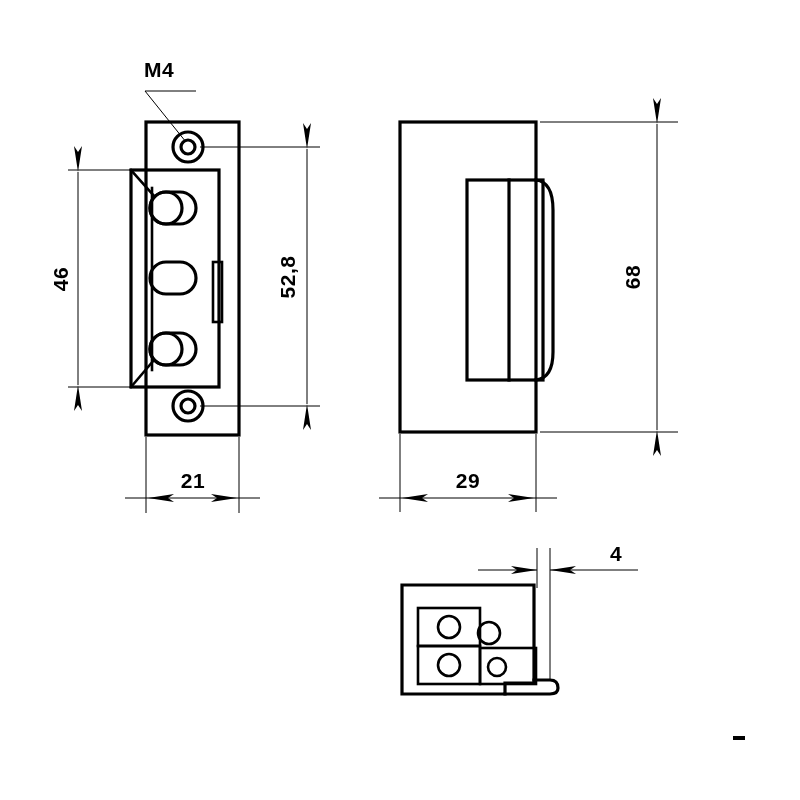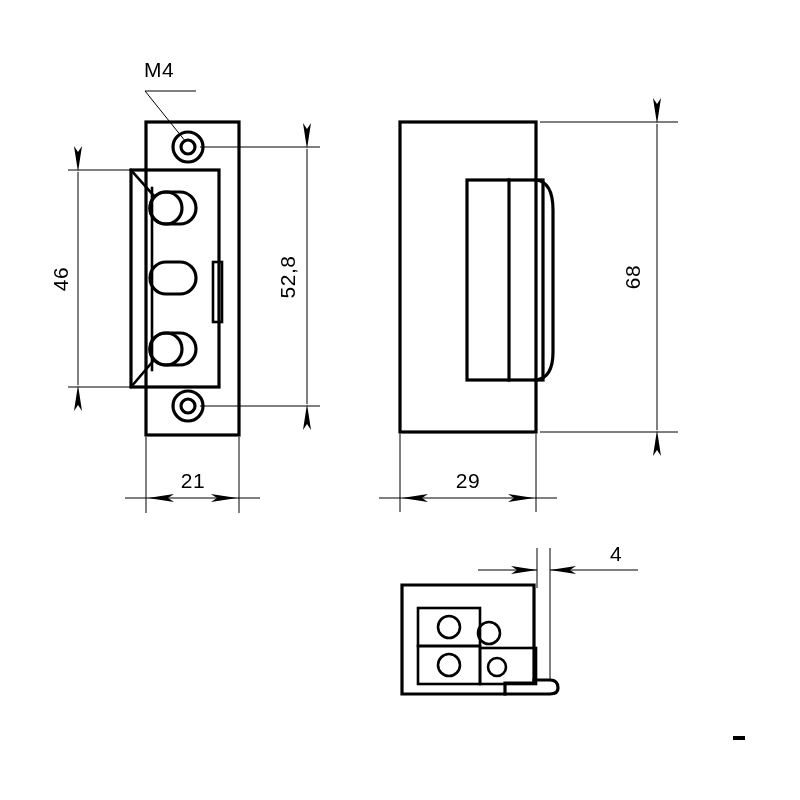--- a/index.html
+++ b/index.html
@@ -11,20 +11,21 @@
     width: 800px;
     height: 800px;
     font-family: "Liberation Sans", sans-serif;
     overflow: hidden;
   }
   #drawing-root {
     position: relative;
     width: 788px;
     height: 800px;
     background: #fef9c3;
+    font-weight: bold;
   }
   svg#tech-drawing {
     display: block;
     width: 800px;
     height: 800px;
   }
   .outline {
     fill: none;
     stroke: #000000;
     stroke-width: 3.2;

